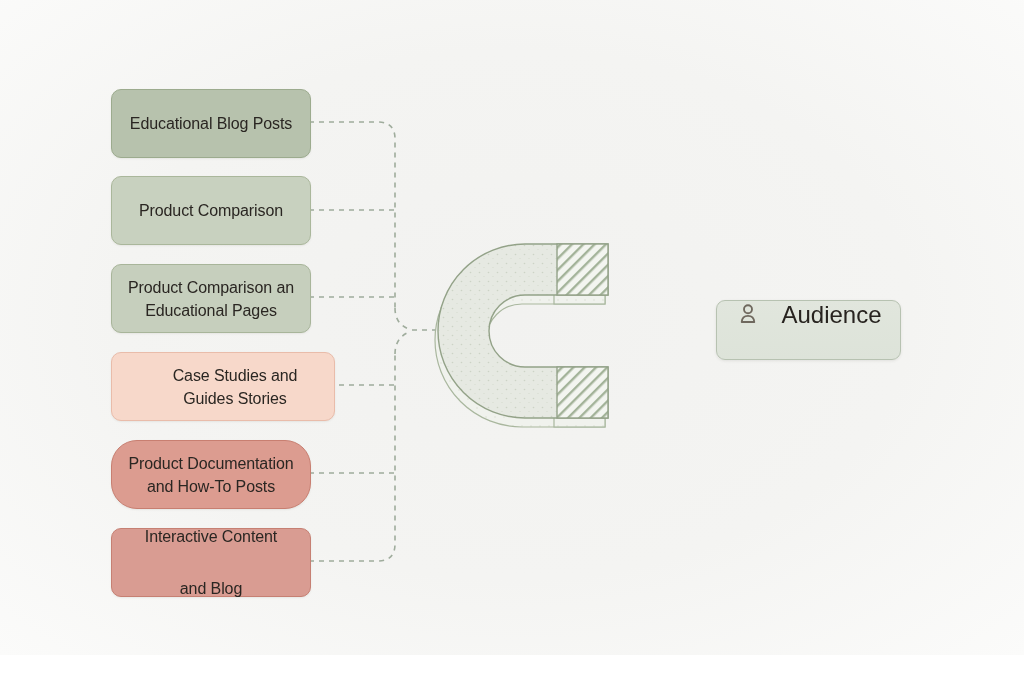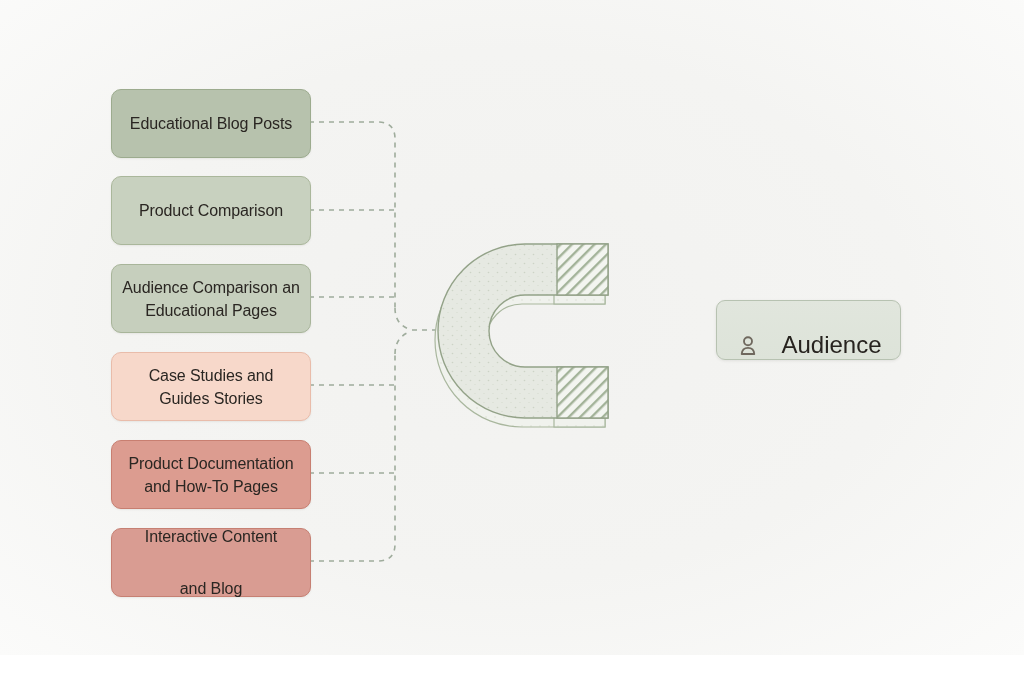--- a/index.html
+++ b/index.html
@@ -18,30 +18,30 @@
     border: 1px solid transparent; border-radius: 10px;
     display: flex; flex-direction: column; align-items: center; justify-content: center;
     text-align: center; color: #2a2622; font-size: 16px; line-height: 23px;
     box-shadow: 0 1px 2px rgba(60,60,50,0.08);
     letter-spacing: -0.1px;
   }
   .fbox .bl { white-space: nowrap; }
   .b1 { top: 89px; }
   .b2 { top: 176px; }
   .b3 { top: 264px; }
-  .b4 { top: 352px; }
+  .b4 { top: 352px; padding-left: 24px; }
   .b5 { top: 440px; }
   .b6 { top: 528px; }
 
   .audience {
     position: absolute; left: 716px; top: 300px; width: 183px; height: 58px;
     background: linear-gradient(180deg, #e1e6dd 0%, #dde3d9 100%);
     border: 1px solid #b7c2b1; border-radius: 9px;
     box-shadow: 0 1px 3px rgba(60,60,50,0.10);
-    display: flex; align-items: flex-end; justify-content: center; gap: 20px;
+    display: flex; align-items: flex-start; justify-content: center; gap: 20px;
     color: #27231f; font-size: 24px;
   }
   .audience .aicon { display: flex; align-items: center; }
 </style>
 </head>
 <body>
 
 <div class="canvas">
 
   <svg class="layer" width="1024" height="683" viewBox="0 0 1024 683">
@@ -88,30 +88,30 @@
     </g>
   </svg>
 
   <div class="fbox b1" style="background: rgb(183, 194, 173); border-color: rgb(156, 171, 142);">
     <div class="bl">Educational Blog Posts</div>
   </div>
   <div class="fbox b2" style="background: rgb(200, 209, 191); border-color: rgb(170, 183, 155); gap: 36px;">
     <div class="bl">Product Comparison</div>
   </div>
   <div class="fbox b3" style="background: rgb(198, 207, 189); border-color: rgb(168, 181, 154);">
-    <div class="bl">Audience Comparison an</div>
+    <div class="bl">Product Comparison an</div>
     <div class="bl">Educational Pages</div>
   </div>
   <div class="fbox b4" style="background: rgb(247, 216, 202); border-color: rgb(233, 188, 170);">
     <div class="bl">Case Studies and</div>
     <div class="bl">Guides Stories</div>
   </div>
-  <div class="fbox b5" style="background: rgb(220, 156, 144); border-color: rgb(200, 127, 113);">
+  <div class="fbox b5" style="background: rgb(220, 156, 144); border-color: rgb(200, 127, 113); border-radius: 26px;">
     <div class="bl">Product Documentation</div>
-    <div class="bl">and How-To Pages</div>
+    <div class="bl">and How-To Posts</div>
   </div>
   <div class="fbox b6" style="background: rgb(217, 156, 146); border-color: rgb(198, 128, 115); gap: 29px;">
     <div class="bl">Interactive Content</div>
     <div class="bl">and Blog</div>
   </div>
 
   <div class="audience">
     <span class="aicon">
       <svg width="26" height="26" viewBox="0 0 24 24" fill="none" stroke="#6f685e" stroke-width="1.7" stroke-linejoin="round">
         <circle cx="12" cy="7.6" r="3.7"></circle>

